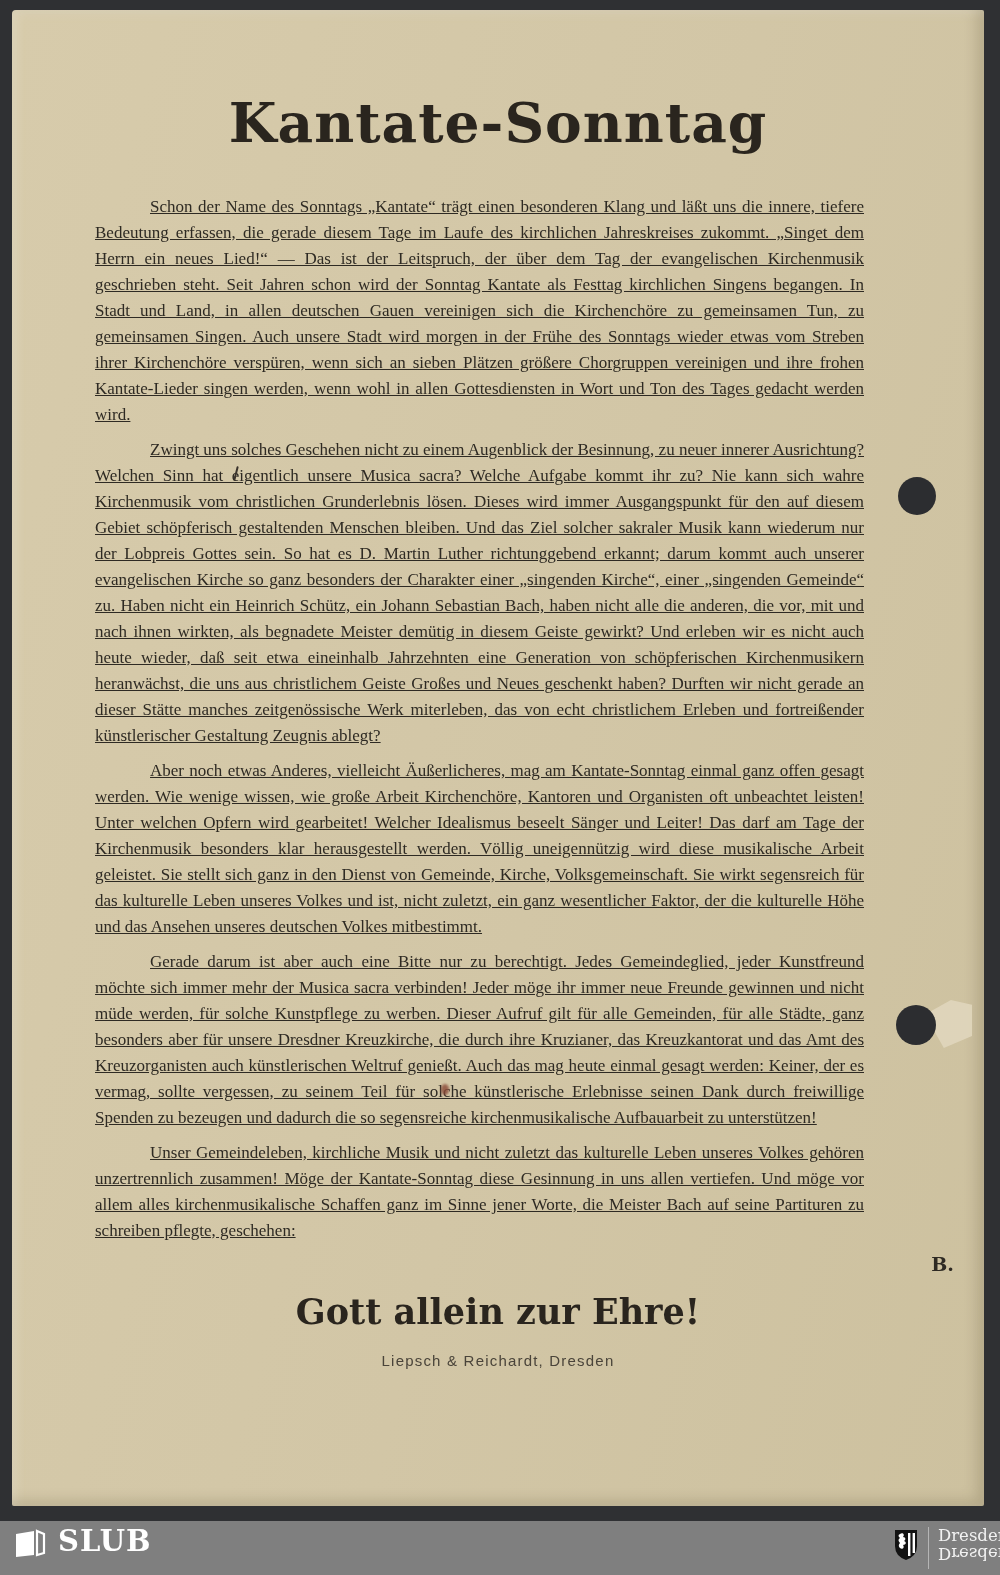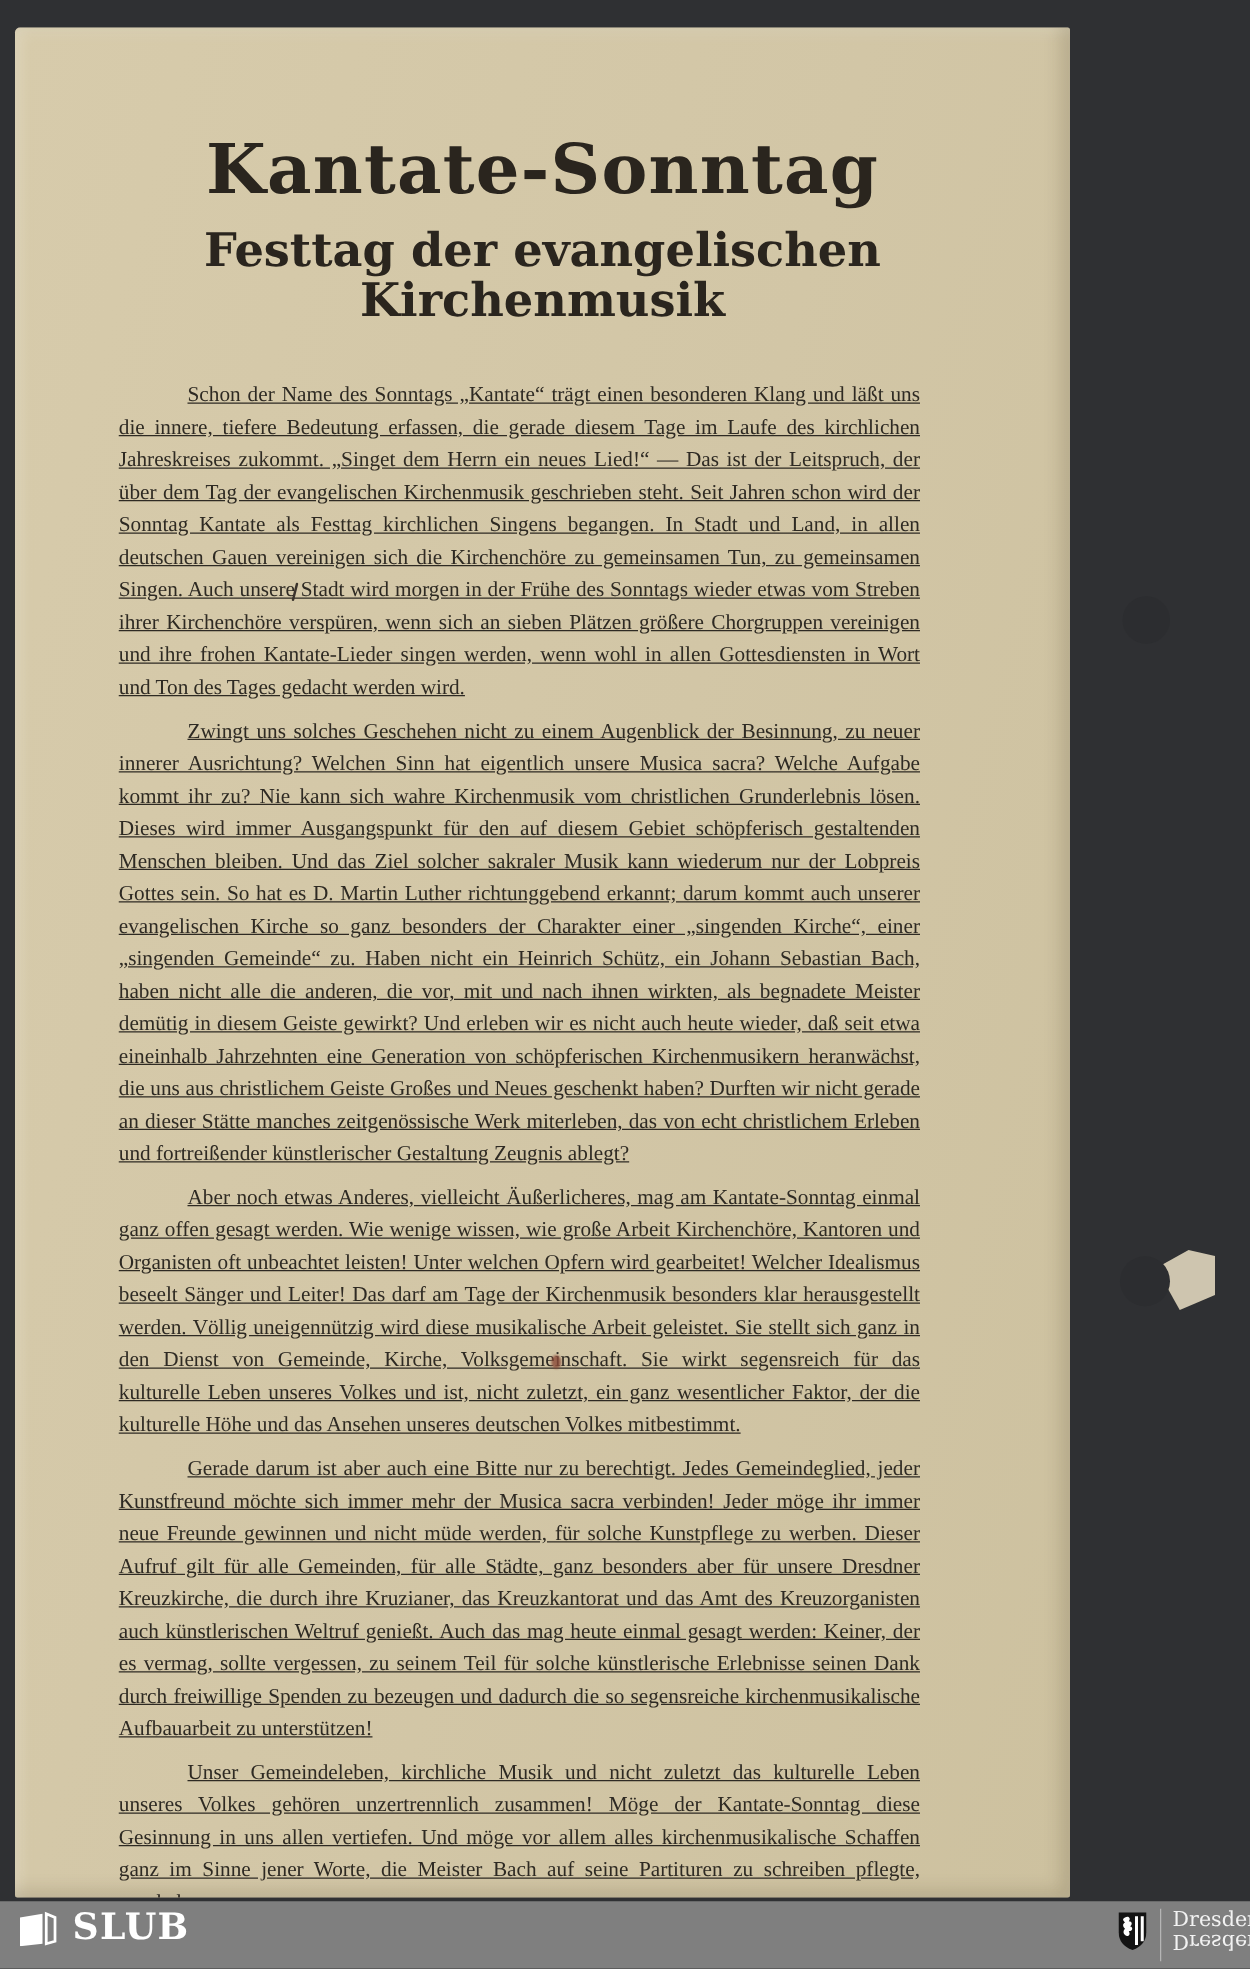--- a/index.html
+++ b/index.html
@@ -3,21 +3,21 @@
 <meta charset="utf-8">
 <style>
   html,body{margin:0;padding:0;}
   body{
     width:1000px;height:1575px;position:relative;overflow:hidden;
     background:#2f3033;
     font-family:"Liberation Serif", serif;
   }
   
   .paper{
-    position:absolute;left:12px;top:22px;width:844px;height:1496px;
+    position:absolute;left:12px;top:10px;width:972px;height:1496px;
     background:linear-gradient(105deg,#d7cbab 0%,#d2c6a6 55%,#cdc19f 100%);
     border-radius:4px 2px 2px 2px;
     box-shadow:inset -7px -5px 14px rgba(60,50,30,.18), inset 4px 3px 10px rgba(255,255,250,.25);
     overflow:hidden;
   }
   .doc-title{
     margin:84px 30px 0 30px;text-align:center;
     font-family:"DejaVu Serif", serif;font-weight:bold;
     font-size:55px;line-height:1.05;color:#2a251e;letter-spacing:1px;
   }
@@ -99,21 +99,20 @@
     display:block;transform:scaleY(-1);margin-top:1px;
   }
 </style>
 </head>
 <body>
 
 <div class="paper">
 
   <h1 class="doc-title">Kantate-Sonntag</h1>
 
-  <h2 class="doc-subtitle">Festtag der evangelischen Kirchenmusik</h2>
 
   <div class="body-text">
     <p>Schon der Name des Sonntags „Kantate“ trägt einen besonderen Klang und läßt uns die innere, tiefere Bedeutung erfassen, die gerade diesem Tage im Laufe des kirchlichen Jahreskreises zukommt. „Singet dem Herrn ein neues Lied!“ — Das ist der Leitspruch, der über dem Tag der evangelischen Kirchenmusik geschrieben steht. Seit Jahren schon wird der Sonntag Kantate als Festtag kirchlichen Singens begangen. In Stadt und Land, in allen deutschen Gauen vereinigen sich die Kirchenchöre zu gemeinsamen Tun, zu gemeinsamen Singen. Auch unsere Stadt wird morgen in der Frühe des Sonntags wieder etwas vom Streben ihrer Kirchenchöre verspüren, wenn sich an sieben Plätzen größere Chorgruppen vereinigen und ihre frohen Kantate-Lieder singen werden, wenn wohl in allen Gottesdiensten in Wort und Ton des Tages gedacht werden wird.</p>
     <p>Zwingt uns solches Geschehen nicht zu einem Augenblick der Besinnung, zu neuer innerer Ausrichtung? Welchen Sinn hat eigentlich unsere Musica sacra? Welche Aufgabe kommt ihr zu? Nie kann sich wahre Kirchenmusik vom christlichen Grunderlebnis lösen. Dieses wird immer Ausgangspunkt für den auf diesem Gebiet schöpferisch gestaltenden Menschen bleiben. Und das Ziel solcher sakraler Musik kann wiederum nur der Lobpreis Gottes sein. So hat es D. Martin Luther richtunggebend erkannt; darum kommt auch unserer evangelischen Kirche so ganz besonders der Charakter einer „singenden Kirche“, einer „singenden Gemeinde“ zu. Haben nicht ein Heinrich Schütz, ein Johann Sebastian Bach, haben nicht alle die anderen, die vor, mit und nach ihnen wirkten, als begnadete Meister demütig in diesem Geiste gewirkt? Und erleben wir es nicht auch heute wieder, daß seit etwa eineinhalb Jahrzehnten eine Generation von schöpferischen Kirchenmusikern heranwächst, die uns aus christlichem Geiste Großes und Neues geschenkt haben? Durften wir nicht gerade an dieser Stätte manches zeitgenössische Werk miterleben, das von echt christlichem Erleben und fortreißender künstlerischer Gestaltung Zeugnis ablegt?</p>
     <p>Aber noch etwas Anderes, vielleicht Äußerlicheres, mag am Kantate-Sonntag einmal ganz offen gesagt werden. Wie wenige wissen, wie große Arbeit Kirchenchöre, Kantoren und Organisten oft unbeachtet leisten! Unter welchen Opfern wird gearbeitet! Welcher Idealismus beseelt Sänger und Leiter! Das darf am Tage der Kirchenmusik besonders klar herausgestellt werden. Völlig uneigennützig wird diese musikalische Arbeit geleistet. Sie stellt sich ganz in den Dienst von Gemeinde, Kirche, Volksgemeinschaft. Sie wirkt segensreich für das kulturelle Leben unseres Volkes und ist, nicht zuletzt, ein ganz wesentlicher Faktor, der die kulturelle Höhe und das Ansehen unseres deutschen Volkes mitbestimmt.</p>
     <p>Gerade darum ist aber auch eine Bitte nur zu berechtigt. Jedes Gemeindeglied, jeder Kunstfreund möchte sich immer mehr der Musica sacra verbinden! Jeder möge ihr immer neue Freunde gewinnen und nicht müde werden, für solche Kunstpflege zu werben. Dieser Aufruf gilt für alle Gemeinden, für alle Städte, ganz besonders aber für unsere Dresdner Kreuzkirche, die durch ihre Kruzianer, das Kreuzkantorat und das Amt des Kreuzorganisten auch künstlerischen Weltruf genießt. Auch das mag heute einmal gesagt werden: Keiner, der es vermag, sollte vergessen, zu seinem Teil für solche künstlerische Erlebnisse seinen Dank durch freiwillige Spenden zu bezeugen und dadurch die so segensreiche kirchenmusikalische Aufbauarbeit zu unterstützen!</p>
     <p>Unser Gemeindeleben, kirchliche Musik und nicht zuletzt das kulturelle Leben unseres Volkes gehören unzertrennlich zusammen! Möge der Kantate-Sonntag diese Gesinnung in uns allen vertiefen. Und möge vor allem alles kirchenmusikalische Schaffen ganz im Sinne jener Worte, die Meister Bach auf seine Partituren zu schreiben pflegte, geschehen:</p>
   </div>
 
   <div class="signature-line">B.</div>

